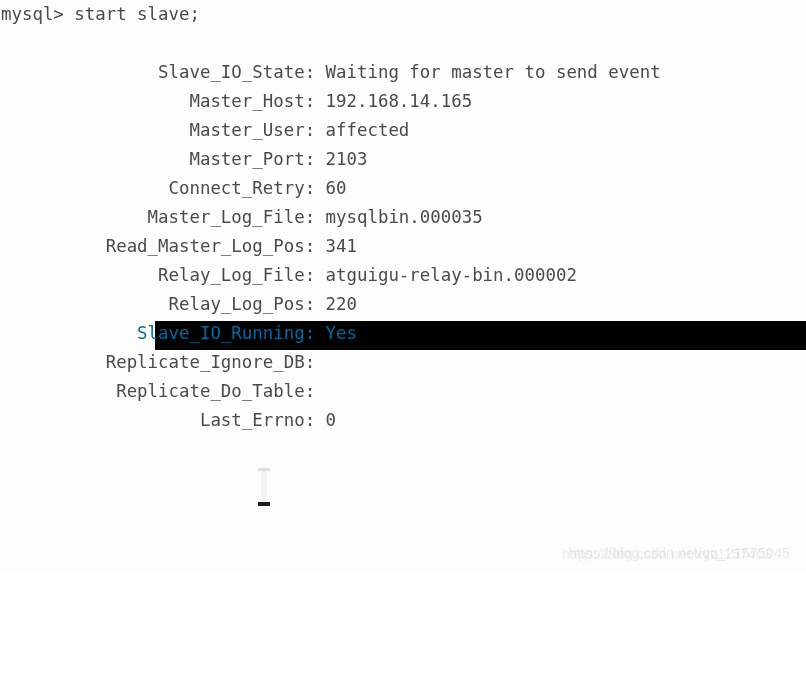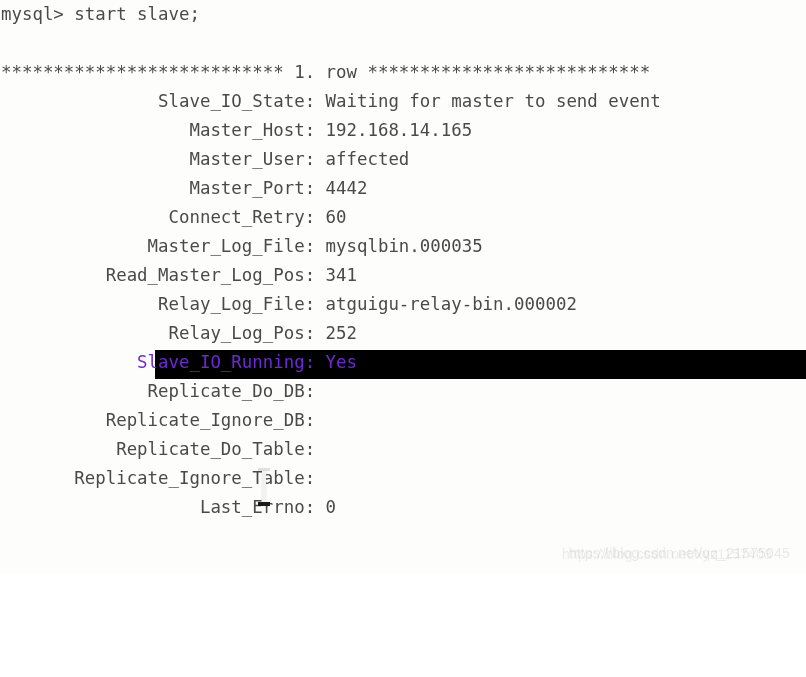--- a/index.html
+++ b/index.html
@@ -57,21 +57,21 @@
     position: absolute;
     left: 0;
     right: 0;
     top: -2px;
     bottom: 1px;
     background: #000000;
     z-index: 1;
   }
   .line.sel-partial .txt,
   .line.sel-full .txt {
-    color: #6d28d9;
+    color: #0369a1;
   }
   .blank { height: 29px; }
 
   
   #cursor {
     position: absolute;
     left: 258px;
     top: 468px;
     width: 12px;
     height: 40px;
@@ -131,35 +131,32 @@
   }
 </style>
 </head>
 <body>
 
 <div id="terminal">
 
   <div id="screen">
       <div class="line"><span class="txt">mysql&gt; start slave;</span></div>
       <div class="line blank"></div>
-      <div class="line"><span class="txt">*************************** 1. row ***************************</span></div>
       <div class="line"><span class="txt">               Slave_IO_State: Waiting for master to send event</span></div>
       <div class="line"><span class="txt">                  Master_Host: 192.168.14.165</span></div>
       <div class="line"><span class="txt">                  Master_User: affected</span></div>
-      <div class="line"><span class="txt">                  Master_Port: 4442</span></div>
+      <div class="line"><span class="txt">                  Master_Port: 2103</span></div>
       <div class="line"><span class="txt">                Connect_Retry: 60</span></div>
       <div class="line"><span class="txt">              Master_Log_File: mysqlbin.000035</span></div>
       <div class="line"><span class="txt">          Read_Master_Log_Pos: 341</span></div>
       <div class="line"><span class="txt">               Relay_Log_File: atguigu-relay-bin.000002</span></div>
-      <div class="line"><span class="txt">                Relay_Log_Pos: 252</span></div>
+      <div class="line"><span class="txt">                Relay_Log_Pos: 220</span></div>
       <div class="line sel-partial"><span class="txt">             Slave_IO_Running: Yes</span></div>
-      <div class="line"><span class="txt">              Replicate_Do_DB:</span></div>
       <div class="line"><span class="txt">          Replicate_Ignore_DB:</span></div>
       <div class="line"><span class="txt">           Replicate_Do_Table:</span></div>
-      <div class="line"><span class="txt">       Replicate_Ignore_Table:</span></div>
       <div class="line"><span class="txt">                   Last_Errno: 0</span></div>
     </div>
 
   <div id="cursor">
     <div class="cap-top"></div>
     <div class="bar"></div>
     <div class="cap-bot"></div>
   </div>
 
   <div id="watermark">

